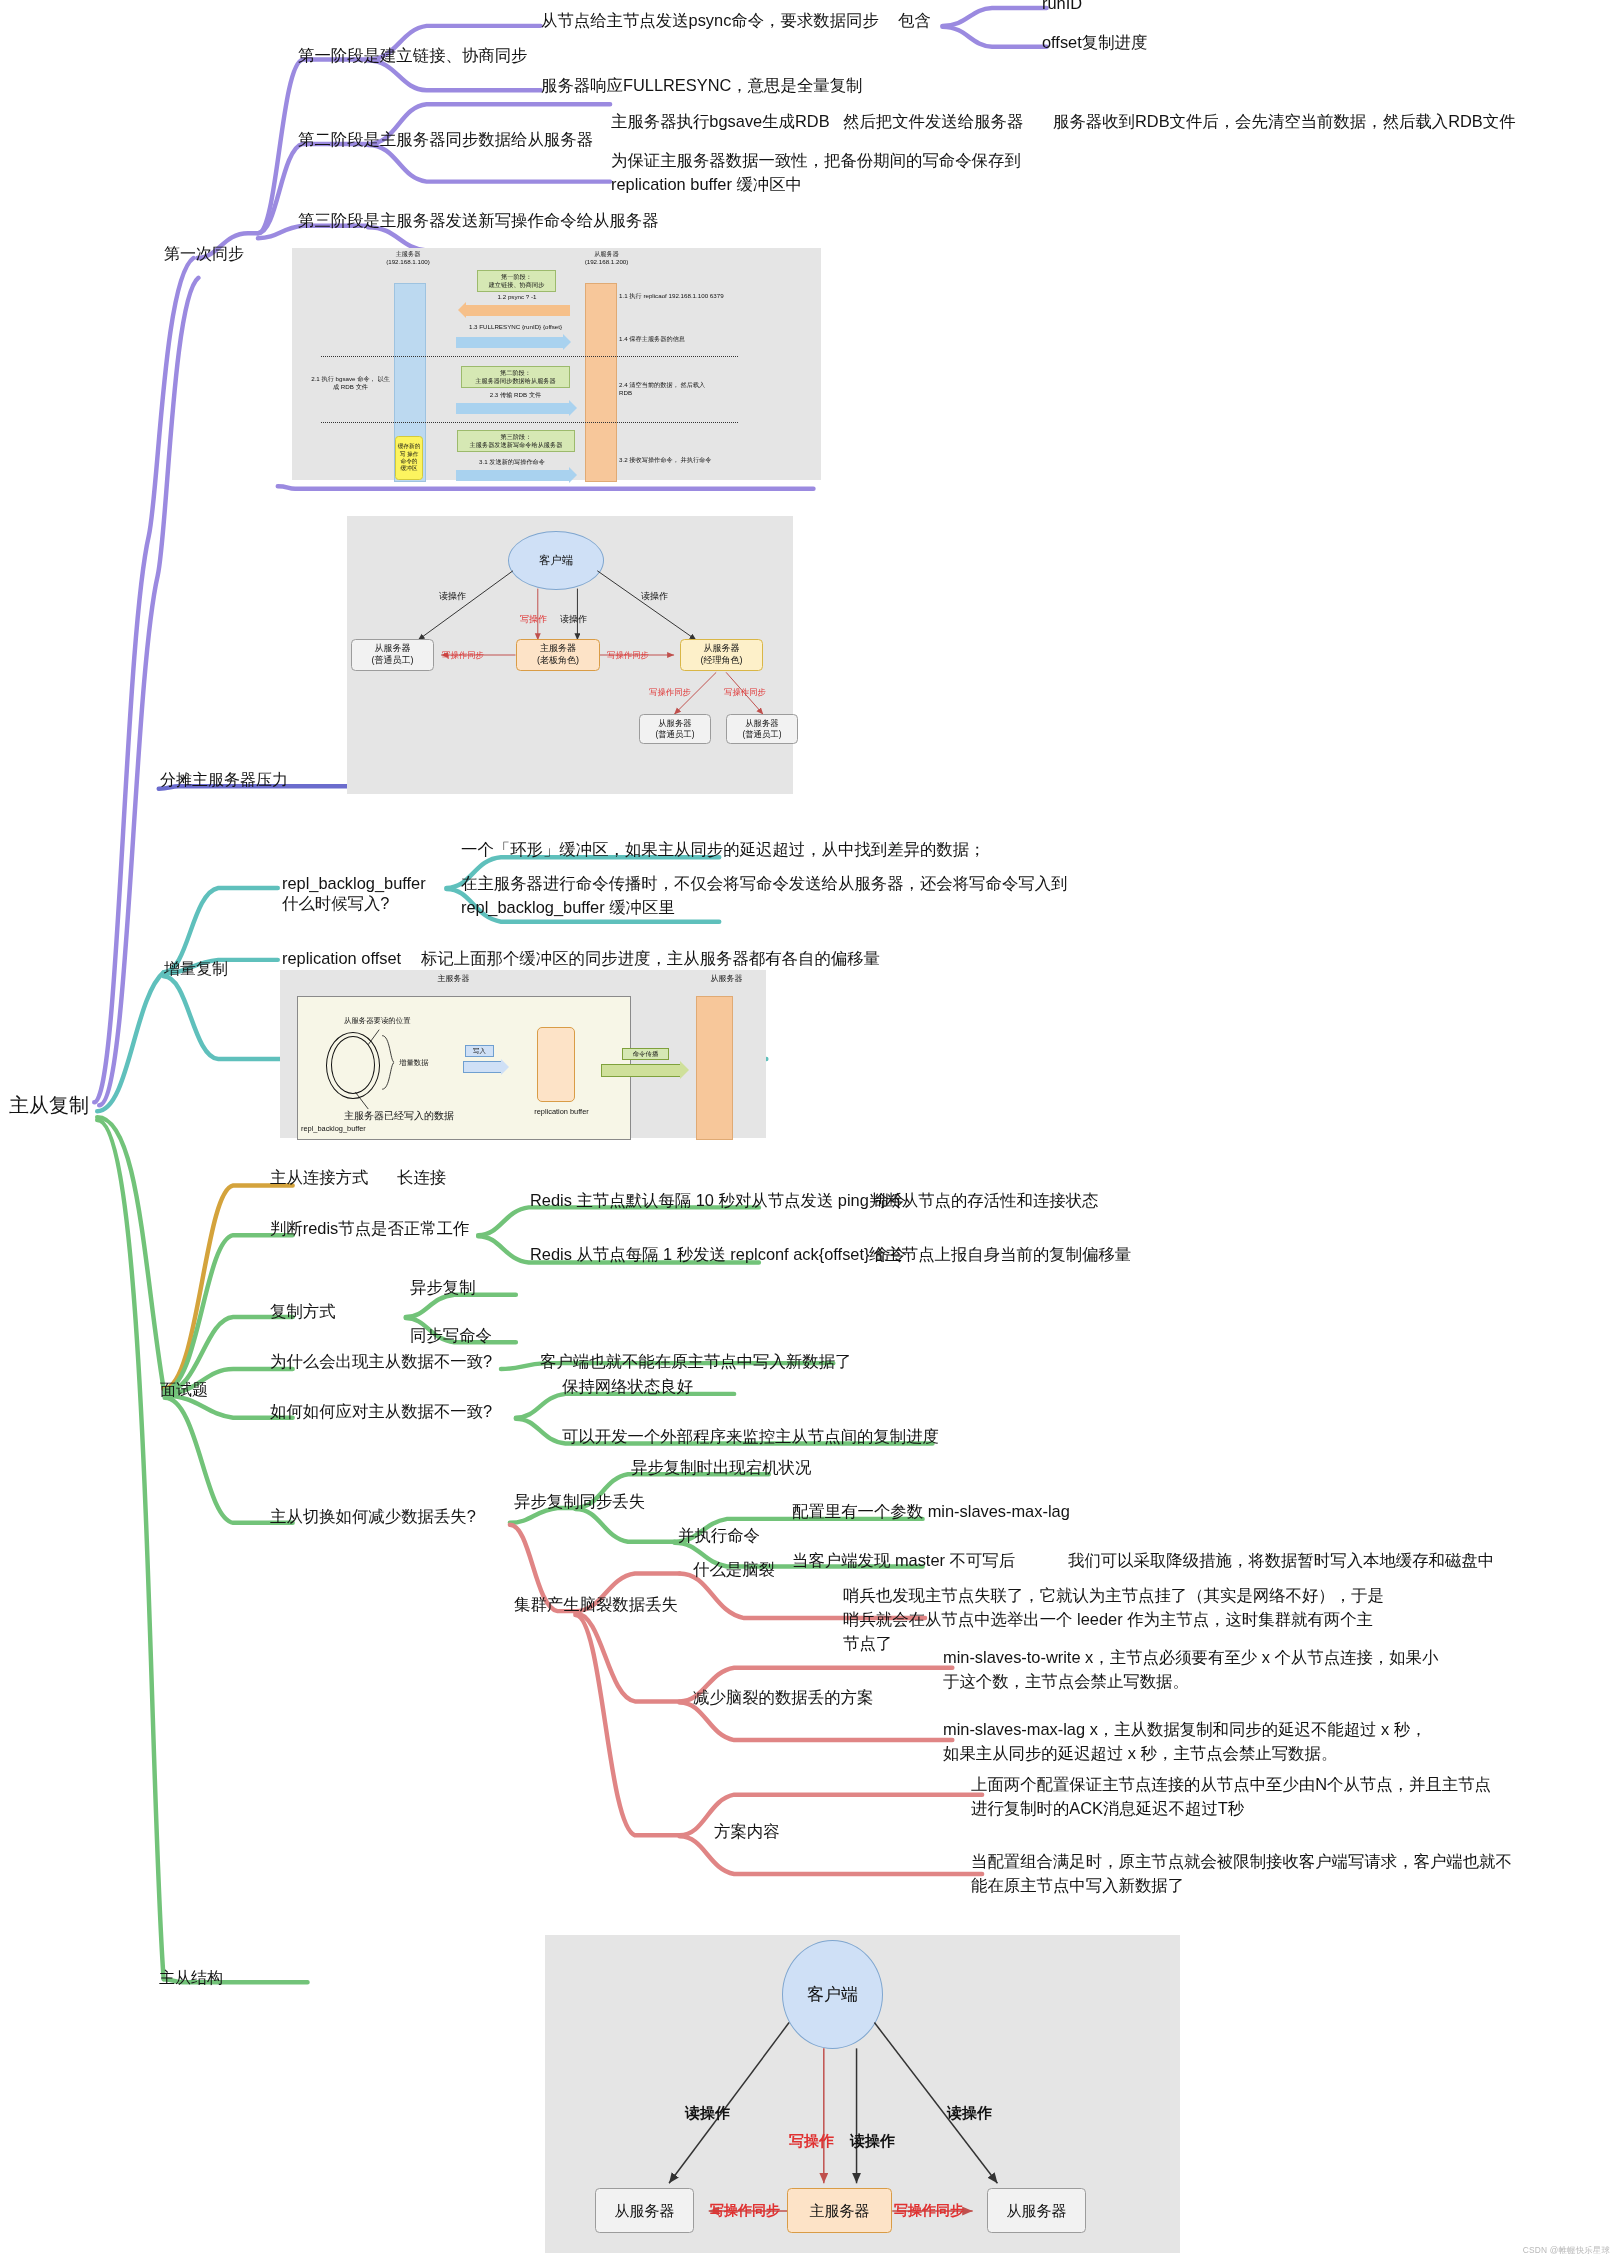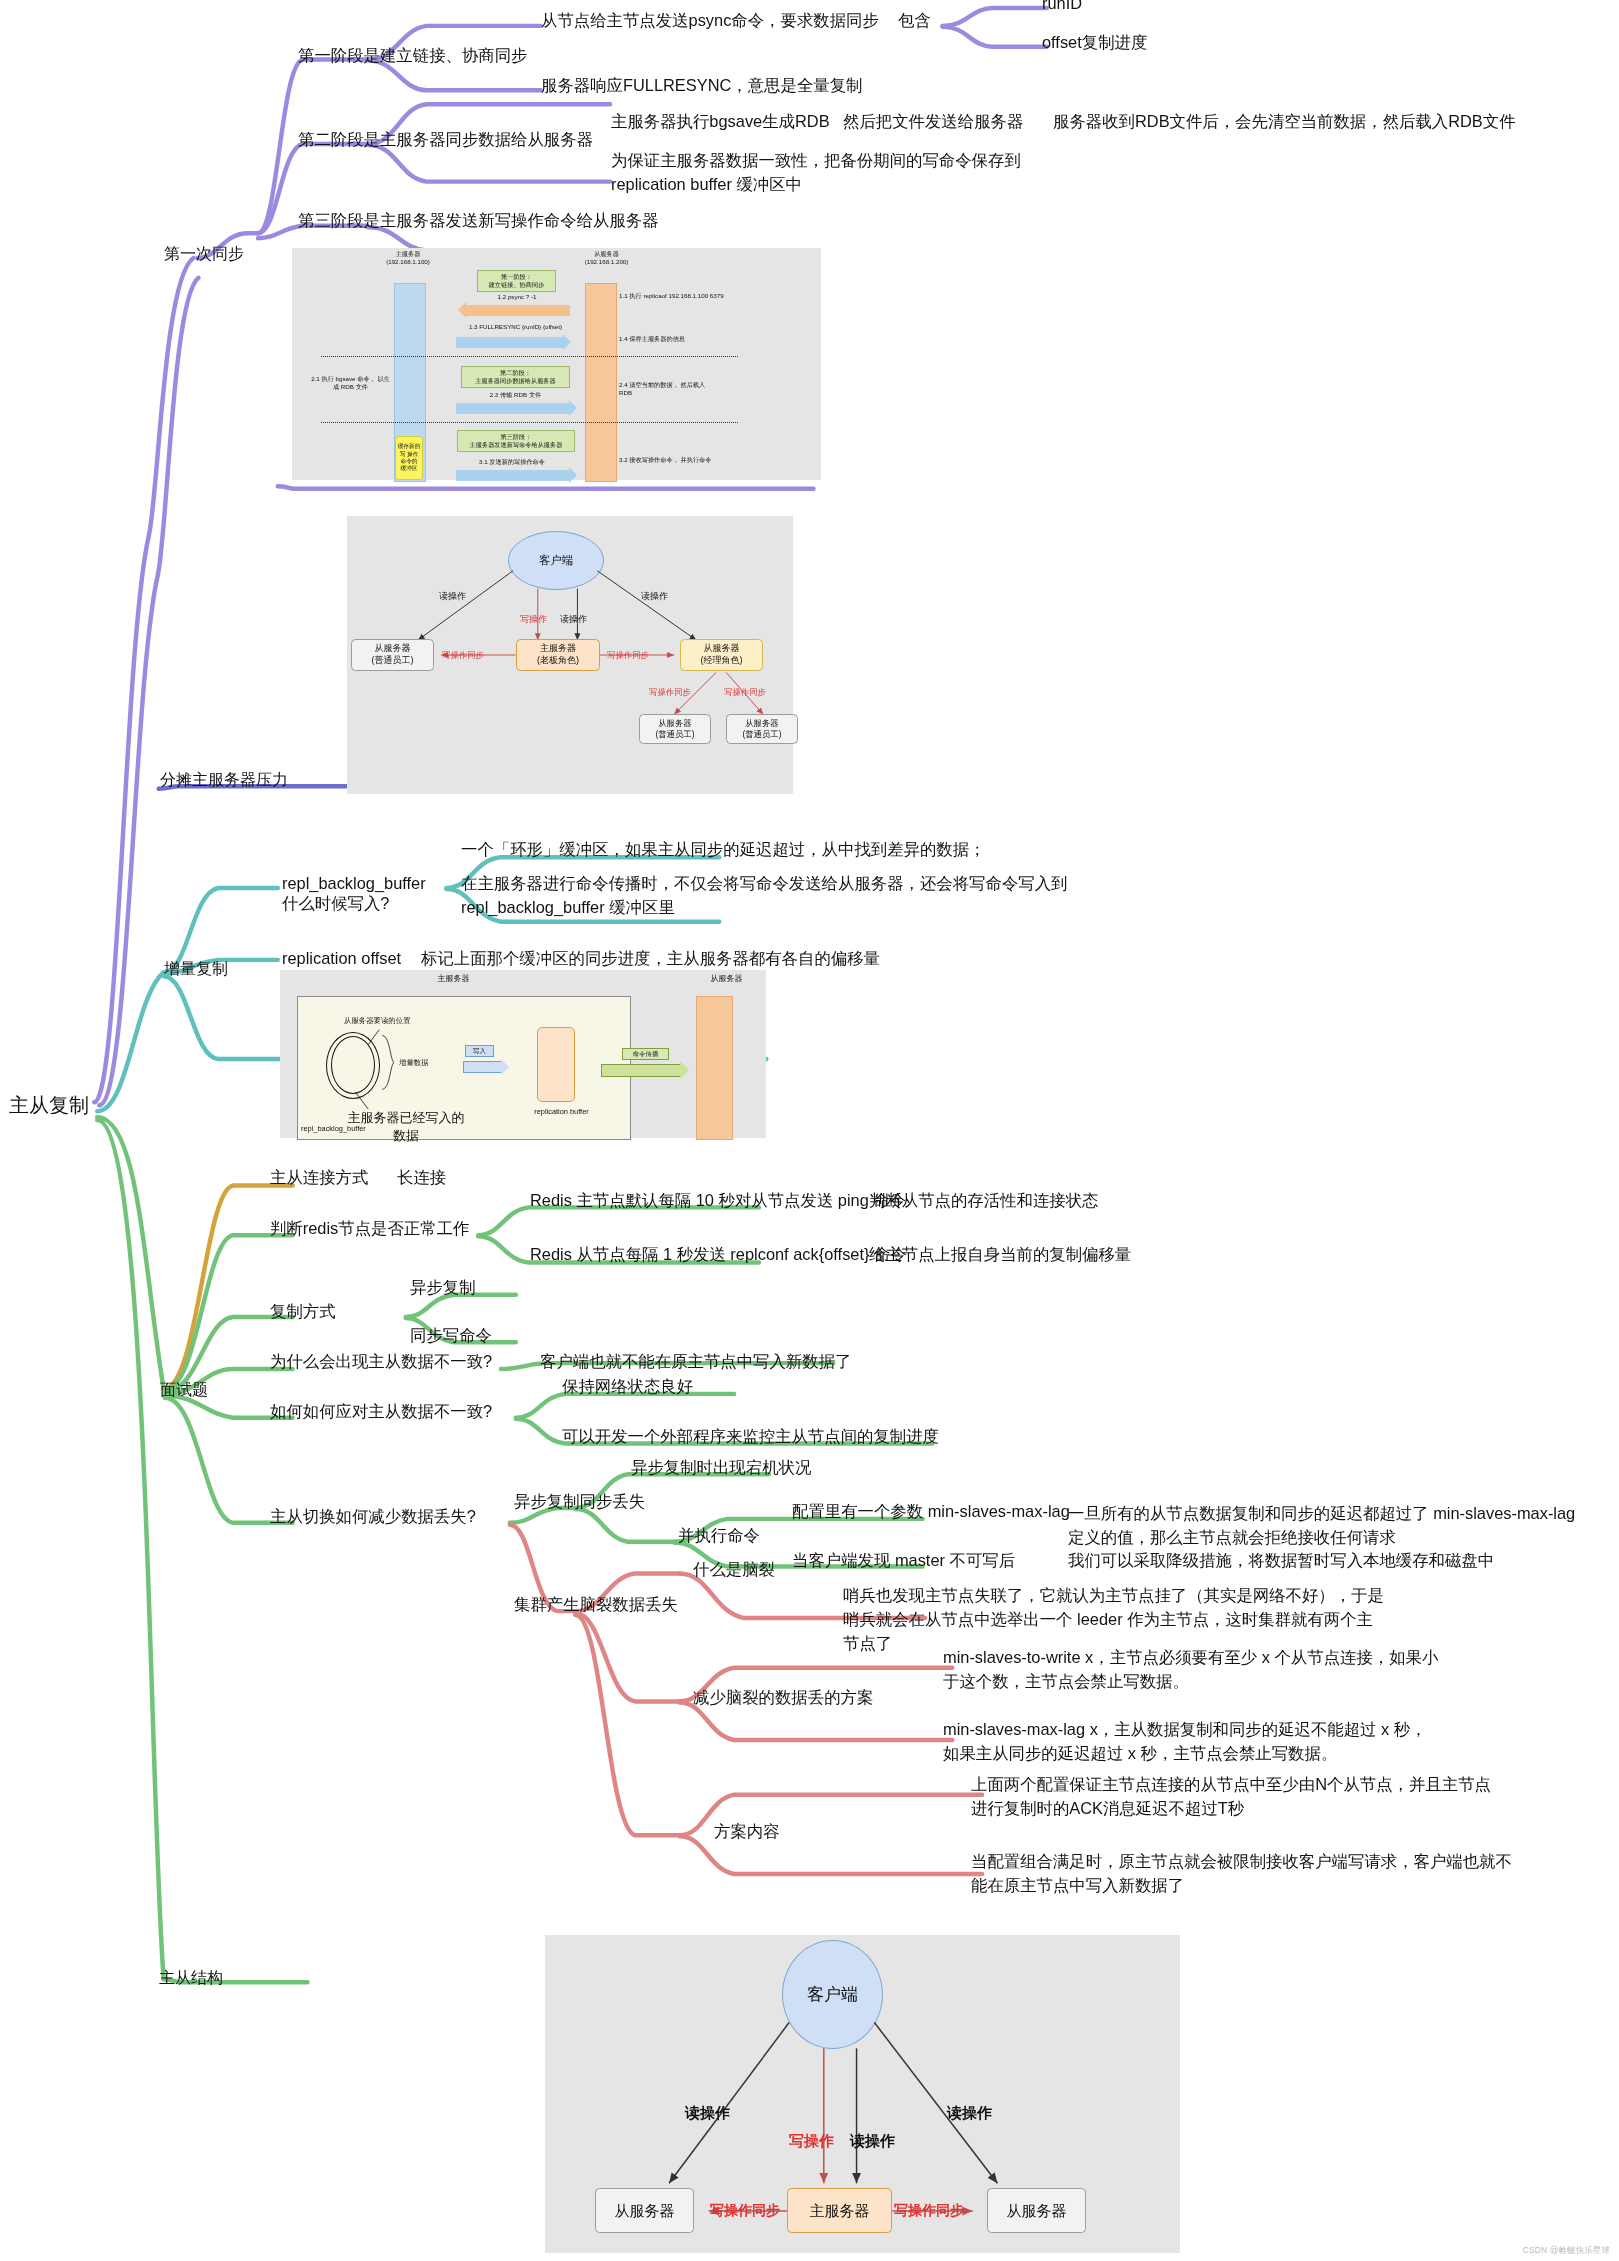--- a/index.html
+++ b/index.html
@@ -267,21 +267,21 @@
     <div class="ring-o" style="left:46px;top:62px;width:52px;height:65px;"></div>
     <div class="ring-i" style="left:51px;top:66px;width:42px;height:56px;"></div>
 
     <svg style="position:absolute;left:0;top:0;width:486px;height:168px;" viewBox="0 0 980 338" width="486" height="168">
       <path d="M178,150 L200,120" stroke="#111" stroke-width="1.6" fill="none"></path>
       <path d="M152,246 L178,280" stroke="#111" stroke-width="1.6" fill="none"></path>
       <path d="M206,132 C222,132 222,182 230,186 C222,190 222,240 206,240" stroke="#111" stroke-width="1.6" fill="none"></path>
     </svg>
     <div class="lbl" style="left:64px;top:46px;width:109px;font-size:7.4px;text-align:left;">从服务器要读的位置</div>
     <div class="lbl" style="left:119px;top:88px;width:55px;font-size:7.4px;text-align:left;">增量数据</div>
-    <div class="lbl" style="left:64px;top:139px;width:124px;font-size:13px;text-align:center;">主服务器已经写入的数据</div>
+    <div class="lbl" style="left:64px;top:139px;width:124px;font-size:10px;text-align:left;">主服务器已经写入的数据</div>
     <div class="lbl" style="left:21px;top:154px;width:99px;font-size:7.4px;text-align:left;">repl_backlog_buffer</div>
 
     <div class="tagblue" style="left:185px;top:75px;width:29px;">写入</div>
     <div class="arrblue" style="left:183px;top:91px;width:38px;"></div>
 
     <div class="rbuf" style="left:257px;top:57px;width:36px;height:73px;"></div>
     <div class="lbl" style="left:242px;top:137px;width:79px;font-size:7.4px;">replication buffer</div>
 
     <div class="taggreen" style="left:342px;top:78px;width:47px;">命令传播</div>
     <div class="arrgreen" style="left:321px;top:94px;width:79px;"></div>
@@ -310,21 +310,20 @@
   <div class="nd f33" style="left:270px;top:1400px;">如何如何应对主从数据不一致?</div>
   <div class="nd f33" style="left:562px;top:1375px;">保持网络状态良好</div>
   <div class="nd f33" style="left:562px;top:1425px;">可以开发一个外部程序来监控主从节点间的复制进度</div>
 
   <div class="nd f33" style="left:270px;top:1505px;">主从切换如何减少数据丢失?</div>
 
   <div class="nd f33" style="left:514px;top:1490px;">异步复制同步丢失</div>
   <div class="nd f33" style="left:631px;top:1456px;">异步复制时出现宕机状况</div>
   <div class="nd f33" style="left:678px;top:1524px;">并执行命令</div>
   <div class="nd f33" style="left:792px;top:1500px;">配置里有一个参数 min-slaves-max-lag</div>
-  <div class="nd f33 wrapbox" style="left:1068px;top:1502px;width:511px;">一旦所有的从节点数据复制和同步的延迟都超过了 min-slaves-max-lag 定义的值，那么主节点就会拒绝接收任何请求</div>
   <div class="nd f33" style="left:792px;top:1549px;">当客户端发现 master 不可写后</div>
   <div class="nd f33" style="left:1068px;top:1549px;">我们可以采取降级措施，将数据暂时写入本地缓存和磁盘中</div>
 
   <div class="nd f33" style="left:514px;top:1593px;">集群产生脑裂数据丢失</div>
   <div class="nd f33" style="left:693px;top:1558px;">什么是脑裂</div>
   <div class="nd f33 wrapbox" style="left:843px;top:1584px;width:541px;">哨兵也发现主节点失联了，它就认为主节点挂了（其实是网络不好），于是哨兵就会在从节点中选举出一个 leeder 作为主节点，这时集群就有两个主节点了</div>
 
   <div class="nd f33" style="left:693px;top:1686px;">减少脑裂的数据丢的方案</div>
   <div class="nd f33 wrapbox" style="left:943px;top:1646px;width:496px;">min-slaves-to-write x，主节点必须要有至少 x 个从节点连接，如果小于这个数，主节点会禁止写数据。</div>
   <div class="nd f33 wrapbox" style="left:943px;top:1718px;width:496px;">min-slaves-max-lag x，主从数据复制和同步的延迟不能超过 x 秒，如果主从同步的延迟超过 x 秒，主节点会禁止写数据。</div>

